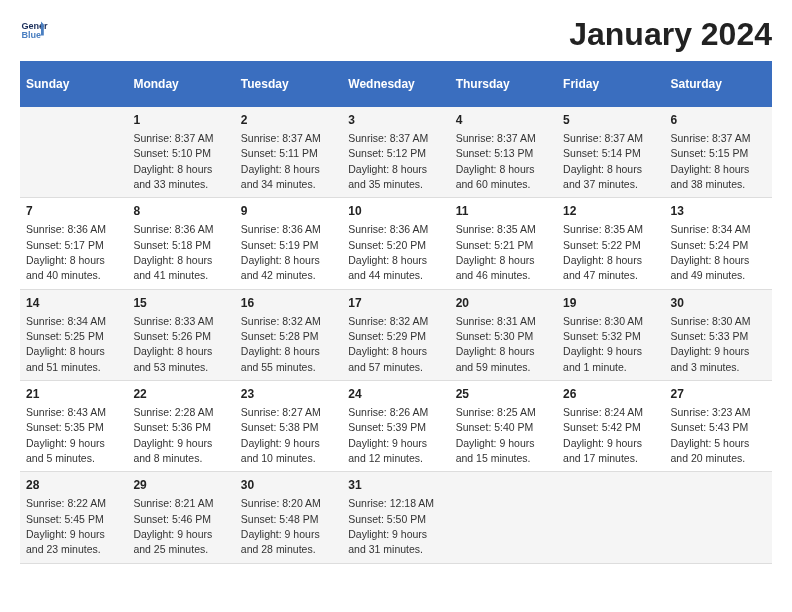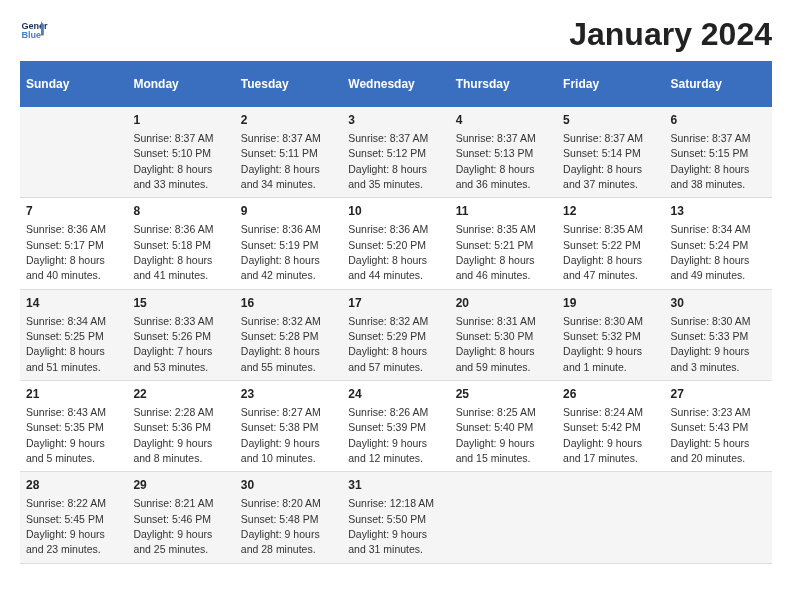--- a/index.html
+++ b/index.html
@@ -110,36 +110,36 @@
         <th>Friday</th>
         <th>Saturday</th>
       </tr>
     </thead>
     <tbody id="calendar-body">
     <tr>
           <td></td>
           <td><span class="day-number">1</span><span class="day-info">Sunrise: 8:37 AM</span><br><span class="day-info">Sunset: 5:10 PM</span><br><span class="day-info">Daylight: 8 hours and 33 minutes.</span></td>
           <td><span class="day-number">2</span><span class="day-info">Sunrise: 8:37 AM</span><br><span class="day-info">Sunset: 5:11 PM</span><br><span class="day-info">Daylight: 8 hours and 34 minutes.</span></td>
           <td><span class="day-number">3</span><span class="day-info">Sunrise: 8:37 AM</span><br><span class="day-info">Sunset: 5:12 PM</span><br><span class="day-info">Daylight: 8 hours and 35 minutes.</span></td>
-          <td><span class="day-number">4</span><span class="day-info">Sunrise: 8:37 AM</span><br><span class="day-info">Sunset: 5:13 PM</span><br><span class="day-info">Daylight: 8 hours and 36 minutes.</span></td>
+          <td><span class="day-number">4</span><span class="day-info">Sunrise: 8:37 AM</span><br><span class="day-info">Sunset: 5:13 PM</span><br><span class="day-info">Daylight: 8 hours and 60 minutes.</span></td>
           <td><span class="day-number">5</span><span class="day-info">Sunrise: 8:37 AM</span><br><span class="day-info">Sunset: 5:14 PM</span><br><span class="day-info">Daylight: 8 hours and 37 minutes.</span></td>
           <td><span class="day-number">6</span><span class="day-info">Sunrise: 8:37 AM</span><br><span class="day-info">Sunset: 5:15 PM</span><br><span class="day-info">Daylight: 8 hours and 38 minutes.</span></td>
         </tr>
         <tr>
           <td><span class="day-number">7</span><span class="day-info">Sunrise: 8:36 AM</span><br><span class="day-info">Sunset: 5:17 PM</span><br><span class="day-info">Daylight: 8 hours and 40 minutes.</span></td>
           <td><span class="day-number">8</span><span class="day-info">Sunrise: 8:36 AM</span><br><span class="day-info">Sunset: 5:18 PM</span><br><span class="day-info">Daylight: 8 hours and 41 minutes.</span></td>
           <td><span class="day-number">9</span><span class="day-info">Sunrise: 8:36 AM</span><br><span class="day-info">Sunset: 5:19 PM</span><br><span class="day-info">Daylight: 8 hours and 42 minutes.</span></td>
           <td><span class="day-number">10</span><span class="day-info">Sunrise: 8:36 AM</span><br><span class="day-info">Sunset: 5:20 PM</span><br><span class="day-info">Daylight: 8 hours and 44 minutes.</span></td>
           <td><span class="day-number">11</span><span class="day-info">Sunrise: 8:35 AM</span><br><span class="day-info">Sunset: 5:21 PM</span><br><span class="day-info">Daylight: 8 hours and 46 minutes.</span></td>
           <td><span class="day-number">12</span><span class="day-info">Sunrise: 8:35 AM</span><br><span class="day-info">Sunset: 5:22 PM</span><br><span class="day-info">Daylight: 8 hours and 47 minutes.</span></td>
           <td><span class="day-number">13</span><span class="day-info">Sunrise: 8:34 AM</span><br><span class="day-info">Sunset: 5:24 PM</span><br><span class="day-info">Daylight: 8 hours and 49 minutes.</span></td>
         </tr>
         <tr>
           <td><span class="day-number">14</span><span class="day-info">Sunrise: 8:34 AM</span><br><span class="day-info">Sunset: 5:25 PM</span><br><span class="day-info">Daylight: 8 hours and 51 minutes.</span></td>
-          <td><span class="day-number">15</span><span class="day-info">Sunrise: 8:33 AM</span><br><span class="day-info">Sunset: 5:26 PM</span><br><span class="day-info">Daylight: 7 hours and 53 minutes.</span></td>
+          <td><span class="day-number">15</span><span class="day-info">Sunrise: 8:33 AM</span><br><span class="day-info">Sunset: 5:26 PM</span><br><span class="day-info">Daylight: 8 hours and 53 minutes.</span></td>
           <td><span class="day-number">16</span><span class="day-info">Sunrise: 8:32 AM</span><br><span class="day-info">Sunset: 5:28 PM</span><br><span class="day-info">Daylight: 8 hours and 55 minutes.</span></td>
           <td><span class="day-number">17</span><span class="day-info">Sunrise: 8:32 AM</span><br><span class="day-info">Sunset: 5:29 PM</span><br><span class="day-info">Daylight: 8 hours and 57 minutes.</span></td>
           <td><span class="day-number">20</span><span class="day-info">Sunrise: 8:31 AM</span><br><span class="day-info">Sunset: 5:30 PM</span><br><span class="day-info">Daylight: 8 hours and 59 minutes.</span></td>
           <td><span class="day-number">19</span><span class="day-info">Sunrise: 8:30 AM</span><br><span class="day-info">Sunset: 5:32 PM</span><br><span class="day-info">Daylight: 9 hours and 1 minute.</span></td>
           <td><span class="day-number">30</span><span class="day-info">Sunrise: 8:30 AM</span><br><span class="day-info">Sunset: 5:33 PM</span><br><span class="day-info">Daylight: 9 hours and 3 minutes.</span></td>
         </tr>
         <tr>
           <td><span class="day-number">21</span><span class="day-info">Sunrise: 8:43 AM</span><br><span class="day-info">Sunset: 5:35 PM</span><br><span class="day-info">Daylight: 9 hours and 5 minutes.</span></td>
           <td><span class="day-number">22</span><span class="day-info">Sunrise: 2:28 AM</span><br><span class="day-info">Sunset: 5:36 PM</span><br><span class="day-info">Daylight: 9 hours and 8 minutes.</span></td>
           <td><span class="day-number">23</span><span class="day-info">Sunrise: 8:27 AM</span><br><span class="day-info">Sunset: 5:38 PM</span><br><span class="day-info">Daylight: 9 hours and 10 minutes.</span></td>

